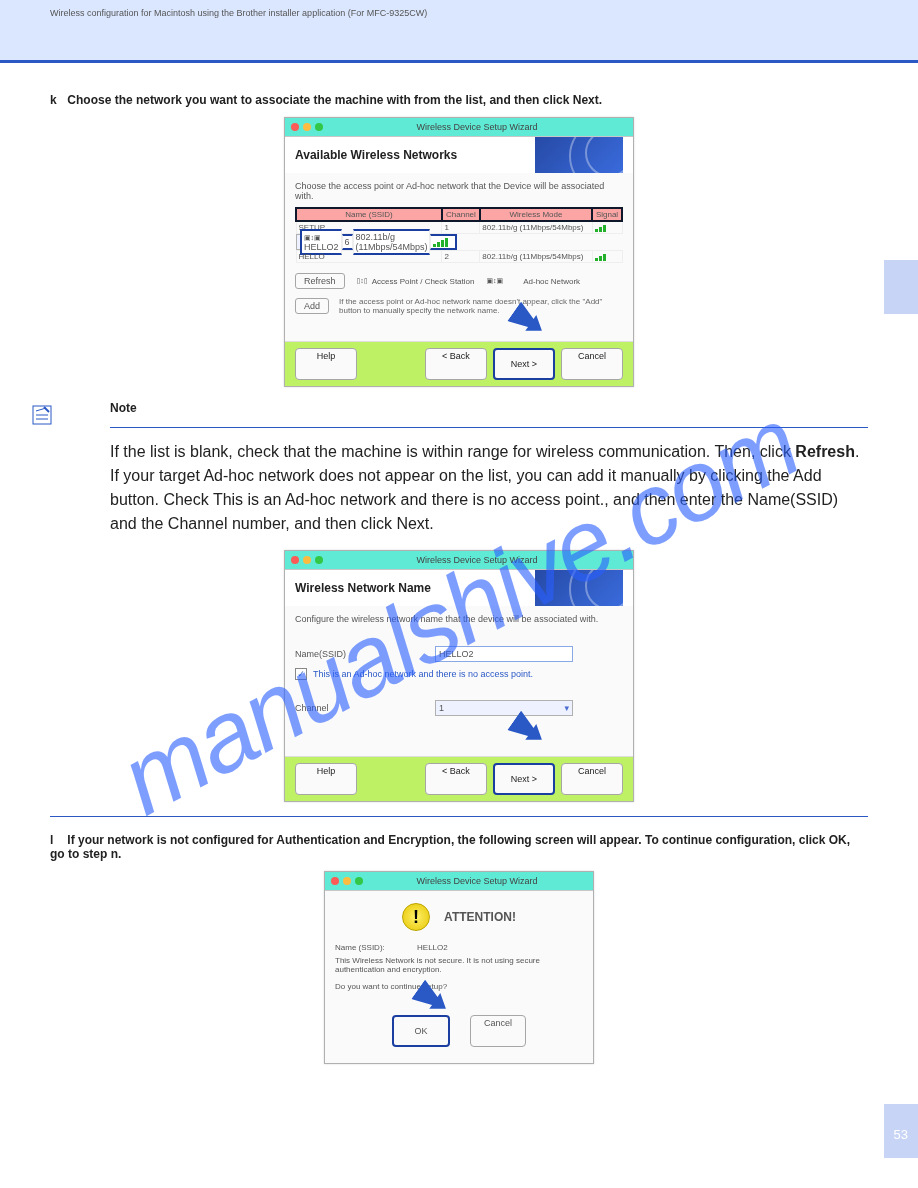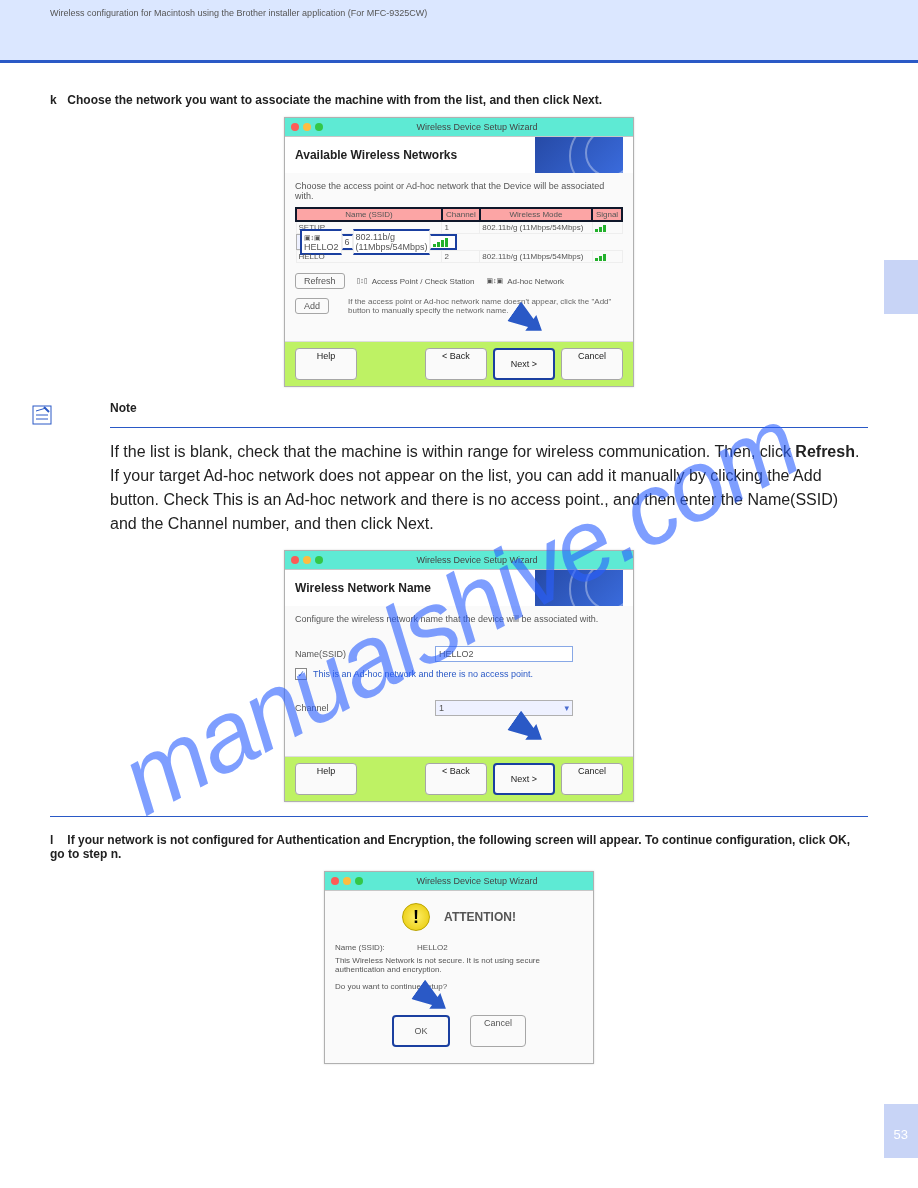--- a/index.html
+++ b/index.html
@@ -110,26 +110,26 @@
             <td><span class="sig"><i style="height:3px"></i><i style="height:5px"></i><i style="height:7px"></i></span></td>
           </tr>
         </tbody>
           </table>
         <div style="display:flex;align-items:center;margin-top:10px;gap:12px">
           <span class="smbtn">Refresh</span>
           <span style="font-size:8px;display:flex;align-items:center;gap:4px">
             <span style="font-size:7px">▯↕▯</span>
               <span>Access Point / Check Station</span>
           </span>
-          <span style="font-size:8px;display:flex;align-items:center;gap:4px">
+          <span style="font-size:8px;display:flex;align-items:center;gap:20px">
             <span style="font-size:7px">▣↕▣</span>
               <span>Ad-hoc Network</span>
           </span>
         </div>
-        <div style="display:flex;align-items:center;margin-top:8px;gap:19px">
+        <div style="display:flex;align-items:center;margin-top:8px;gap:10px">
           <span class="smbtn">Add</span>
           <span style="font-size:8px;color:#666;flex:1">If the access point or Ad-hoc network name doesn't appear, click the "Add" button to manually specify the network name.</span>
         </div>
         <div style="position:relative;height:18px">
           <div class="arrow" style="right:78px;top:-6px"></div>
         </div>
       </div>
       <div class="btnrow">
         <span class="btn">Help</span>
         <span style="display:flex;gap:6px">

